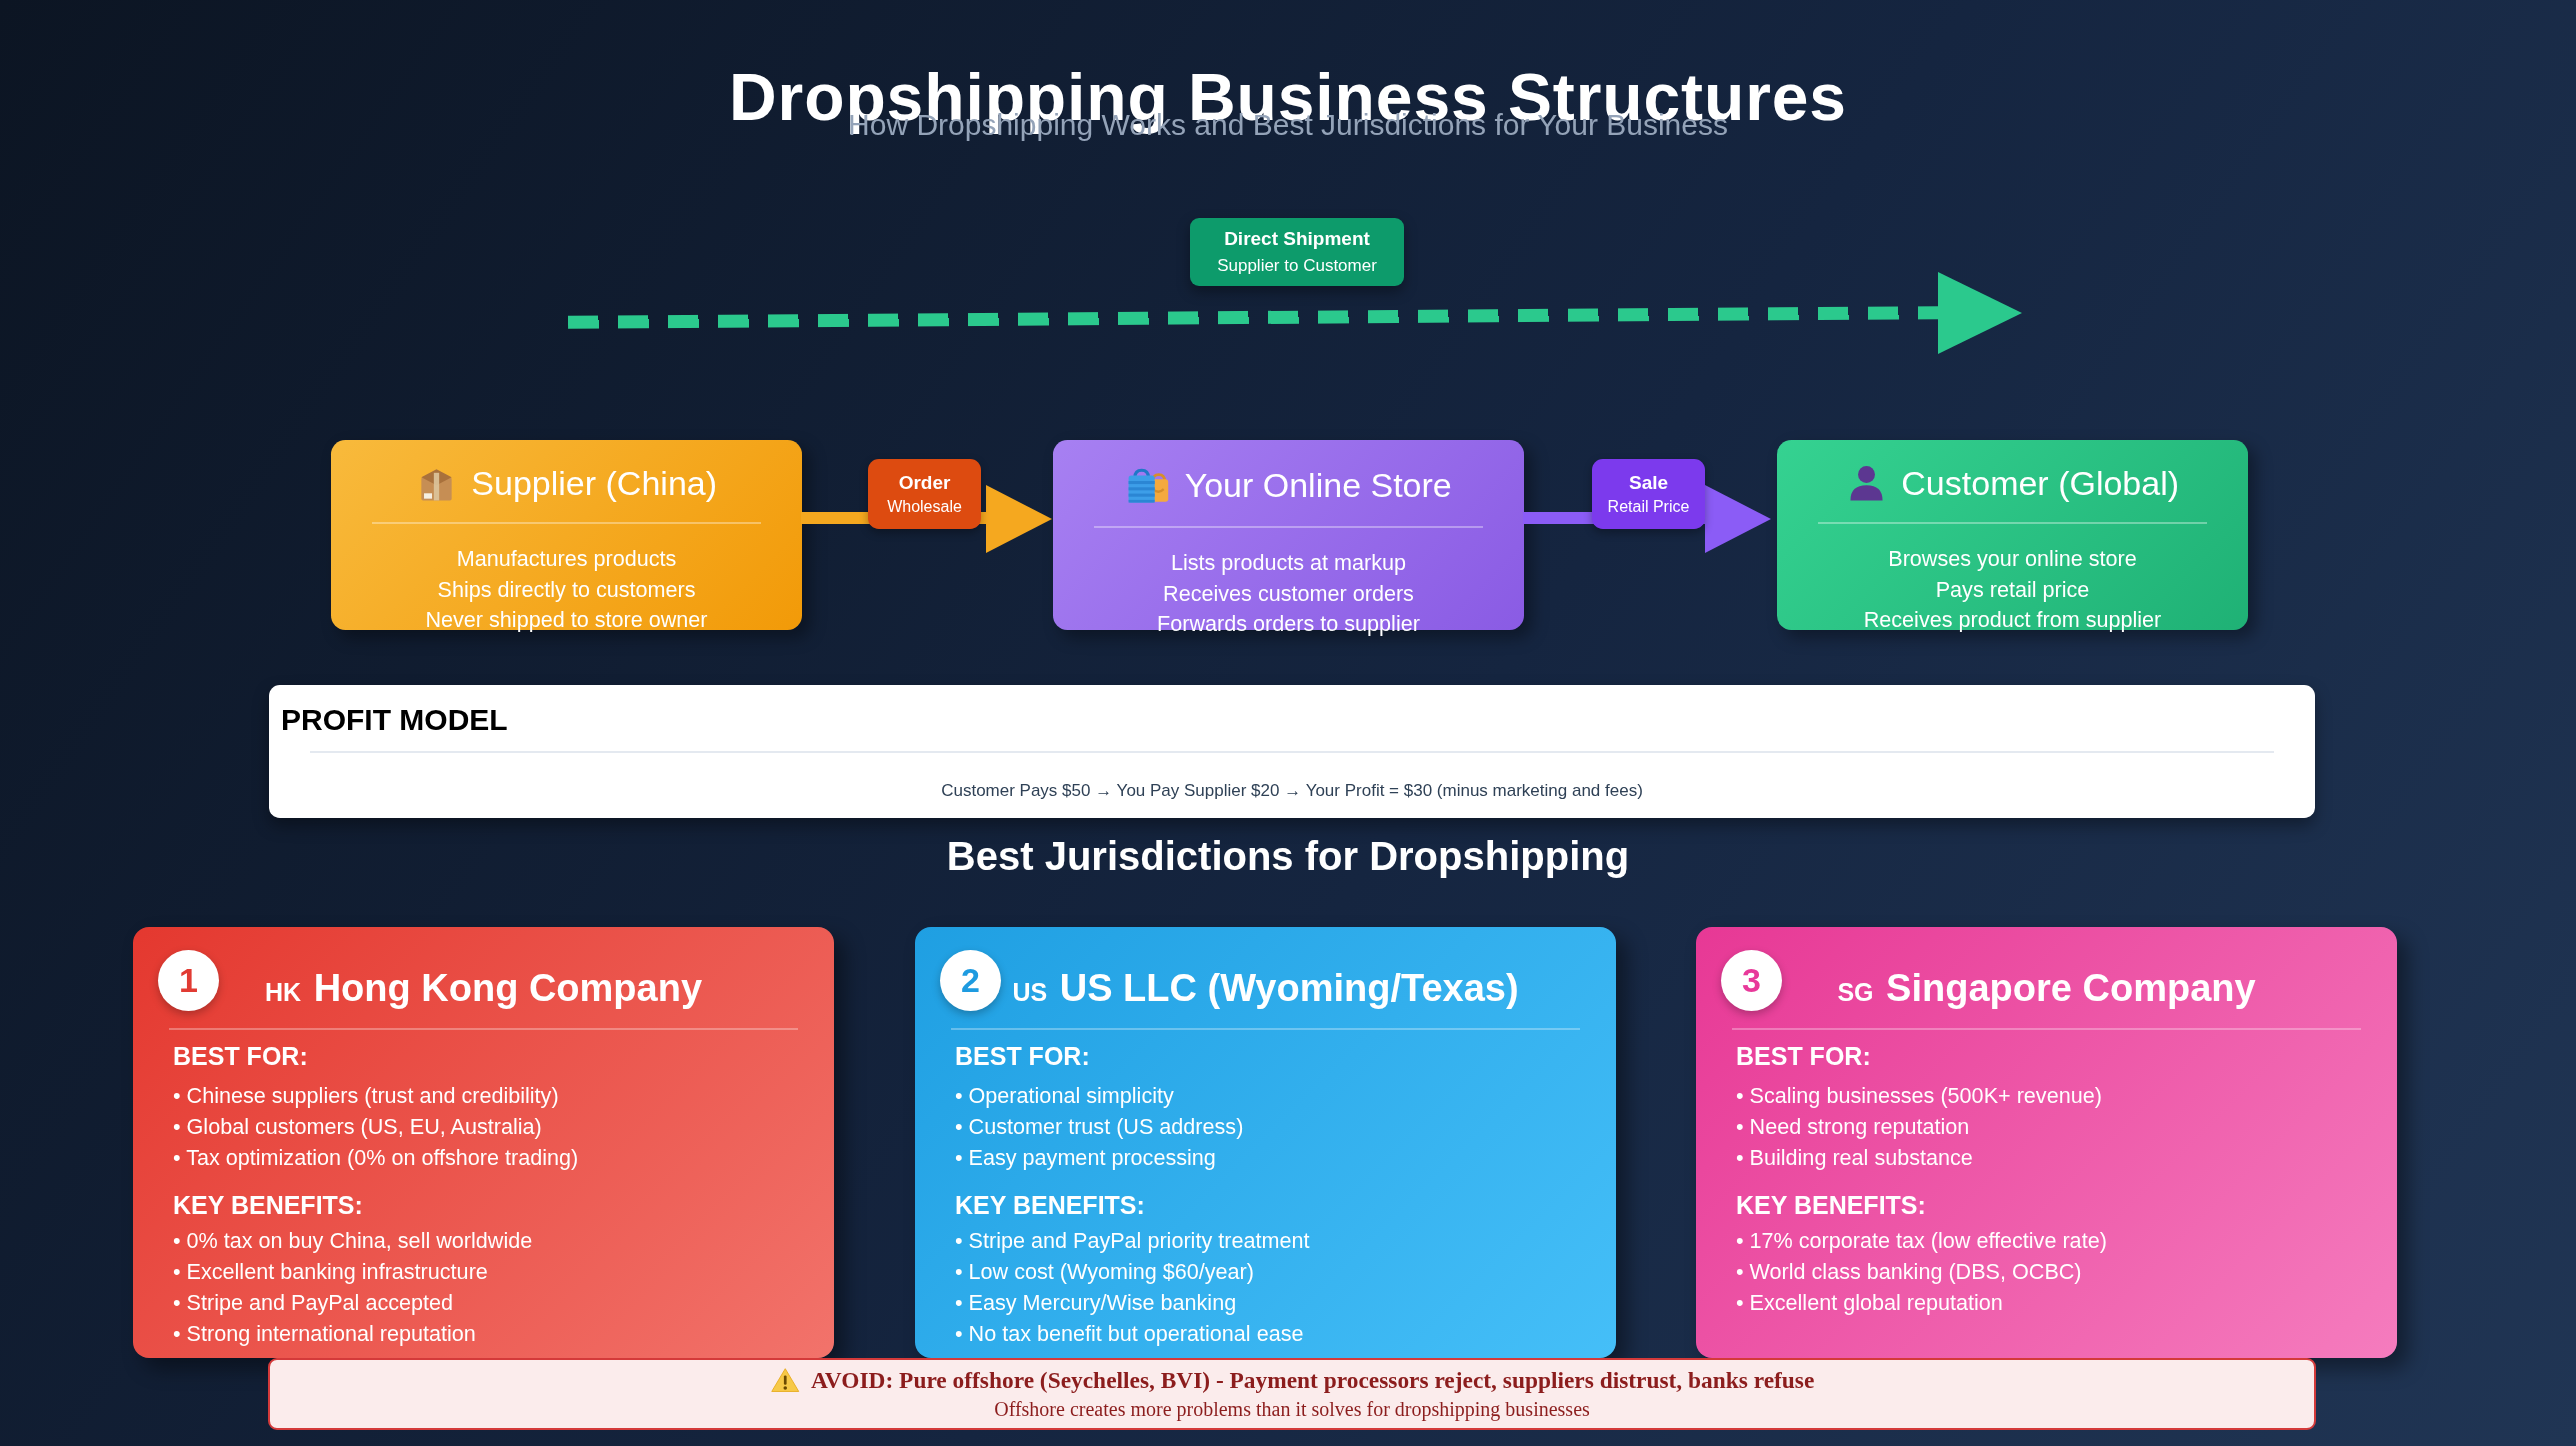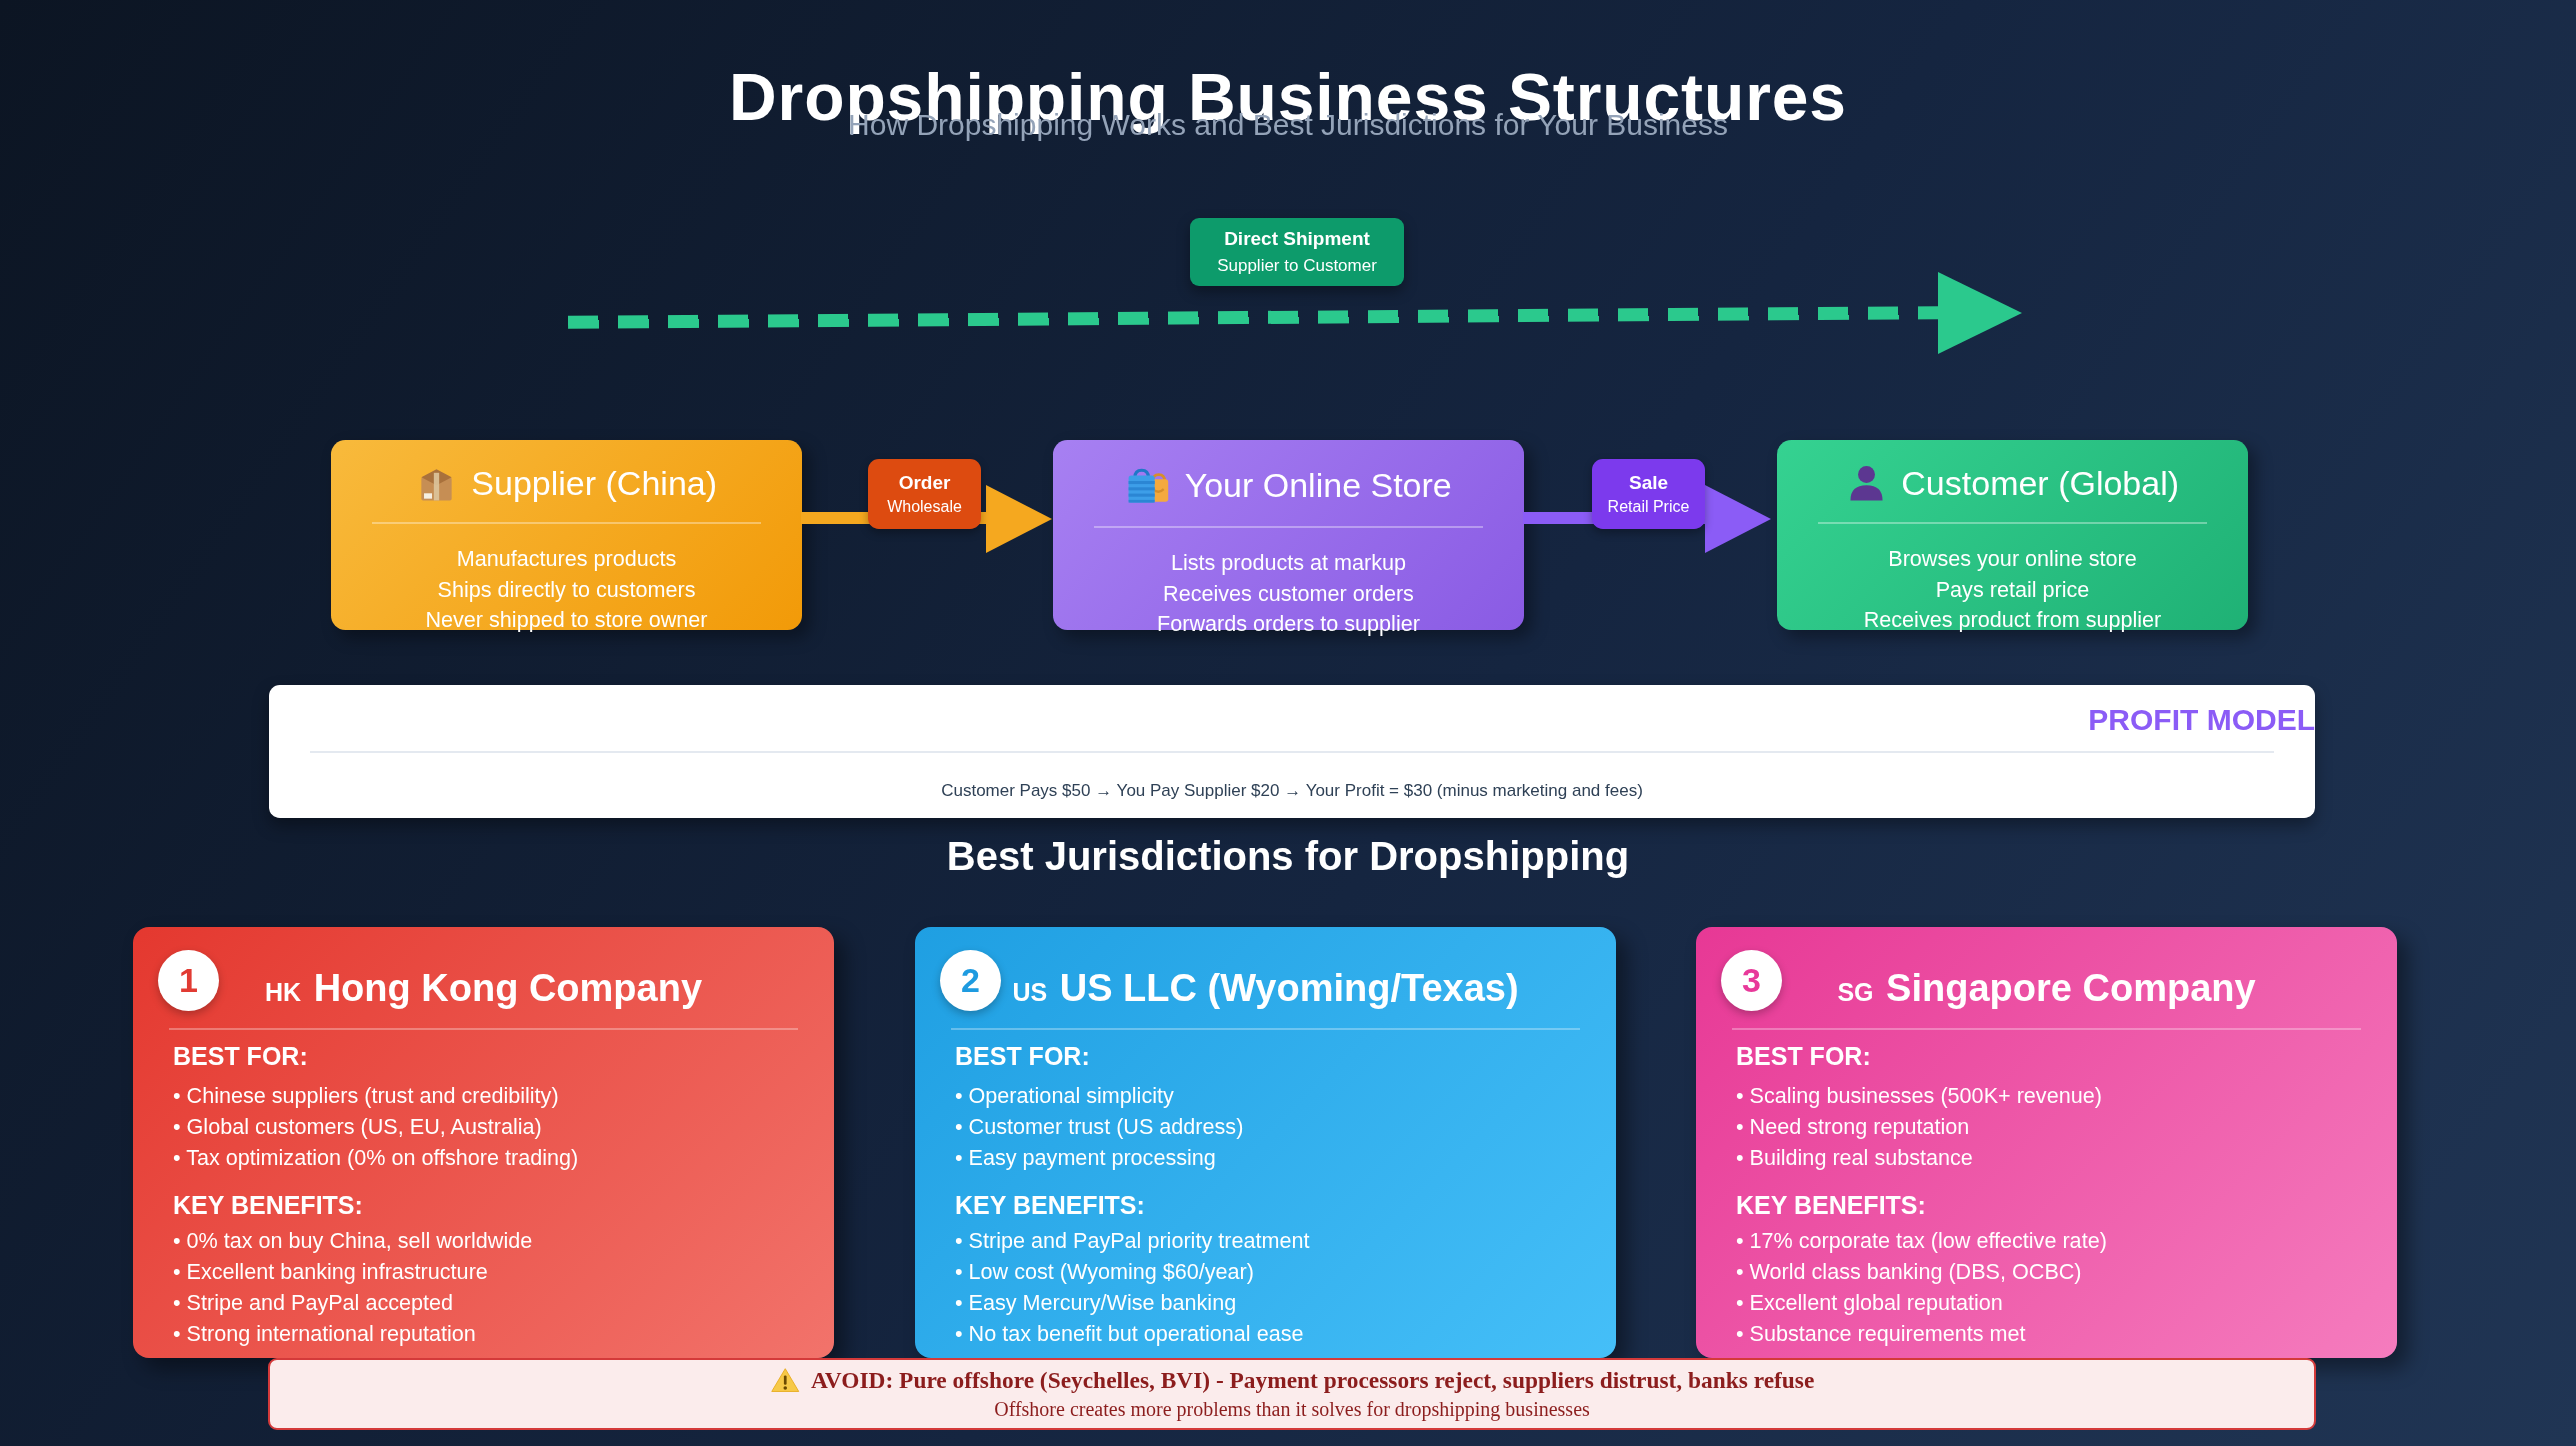--- a/index.html
+++ b/index.html
@@ -47,21 +47,21 @@
   .connector-badge{position:absolute;top:459px;width:113px;height:70px;border-radius:10.8px;
     display:flex;flex-direction:column;align-items:center;justify-content:center;gap:4.5px;
     color:#fff;box-shadow:0 3.6px 9px rgba(0,0,0,.3);}
   .badge-order{left:868px;background:#dd4b10;}
   .badge-sale{left:1592px;background:#7c3aed;}
   .connector-badge .t1{font-size:19px;font-weight:bold;}
   .connector-badge .t2{font-size:16px;}
   
   .profit{position:absolute;left:269px;top:685px;width:2046px;height:133px;background:#ffffff;
     border-radius:10.8px;box-shadow:0 7.2px 16px rgba(0,0,0,.35);}
-  .profit .ptitle{text-align:right;margin-top:18px;font-size:30px;font-weight:bold;color:#8b5cf6;}
+  .profit .ptitle{text-align:left;margin-top:18px;font-size:30px;font-weight:bold;color:#000000;padding-left:12px;}
   .profit .pdivider{height:1.8px;background:#e4e9f0;margin:14.4px 41px 0;}
   .profit .pformula{text-align:center;margin-top:28px;font-size:17px;color:#2f4156;}
   
   .juris-heading{position:absolute;top:834px;left:0;width:100%;text-align:center;
     font-size:40px;font-weight:bold;color:#ffffff;}
   .j-card{position:absolute;top:927px;width:701px;height:431px;border-radius:16px;color:#fff;
     box-shadow:10.8px 10.8px 20px rgba(0,0,0,.4);}
   .j-hk{left:133px;background:linear-gradient(135deg,#e4382f,#f2736b);}
   .j-us{left:915px;background:linear-gradient(135deg,#1f9fe2,#45bff8);}
   .j-sg{left:1696px;background:linear-gradient(135deg,#e73895,#f57cbe);}
@@ -243,21 +243,20 @@
     <div class="j-list j-bf-list">
       <div>• Scaling businesses (500K+ revenue)</div>
       <div>• Need strong reputation</div>
       <div>• Building real substance</div>
     </div>
     <div class="j-label j-kb-label">KEY BENEFITS:</div>
     <div class="j-list j-kb-list">
       <div>• 17% corporate tax (low effective rate)</div>
       <div>• World class banking (DBS, OCBC)</div>
       <div>• Excellent global reputation</div>
-      <div>• Substance requirements met</div>
     </div>
   </div>
 
   <div class="warning">
     <div class="t1">
       <span class="icon">
         <svg width="30.5" height="27" viewBox="0 0 36 32">
           <path d="M18 2 L34 29 L2 29 Z" fill="#f7c948" stroke="#e6a817" stroke-width="1"></path>
           <rect x="16.4" y="10" width="3.2" height="11" rx="1.4" fill="#6b4a00"></rect>
           <circle cx="18" cy="25" r="2.1" fill="#6b4a00"></circle>

